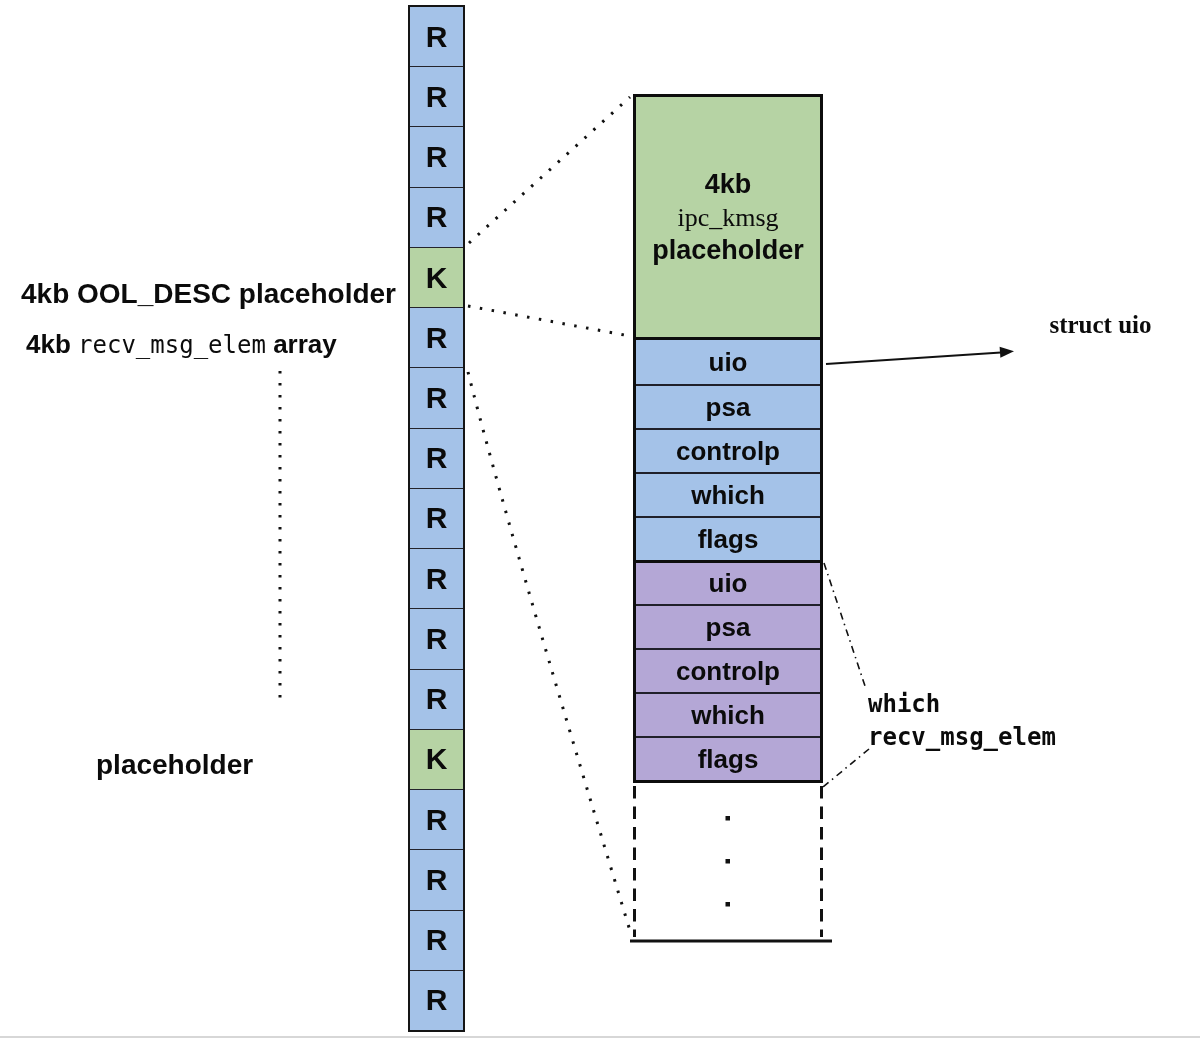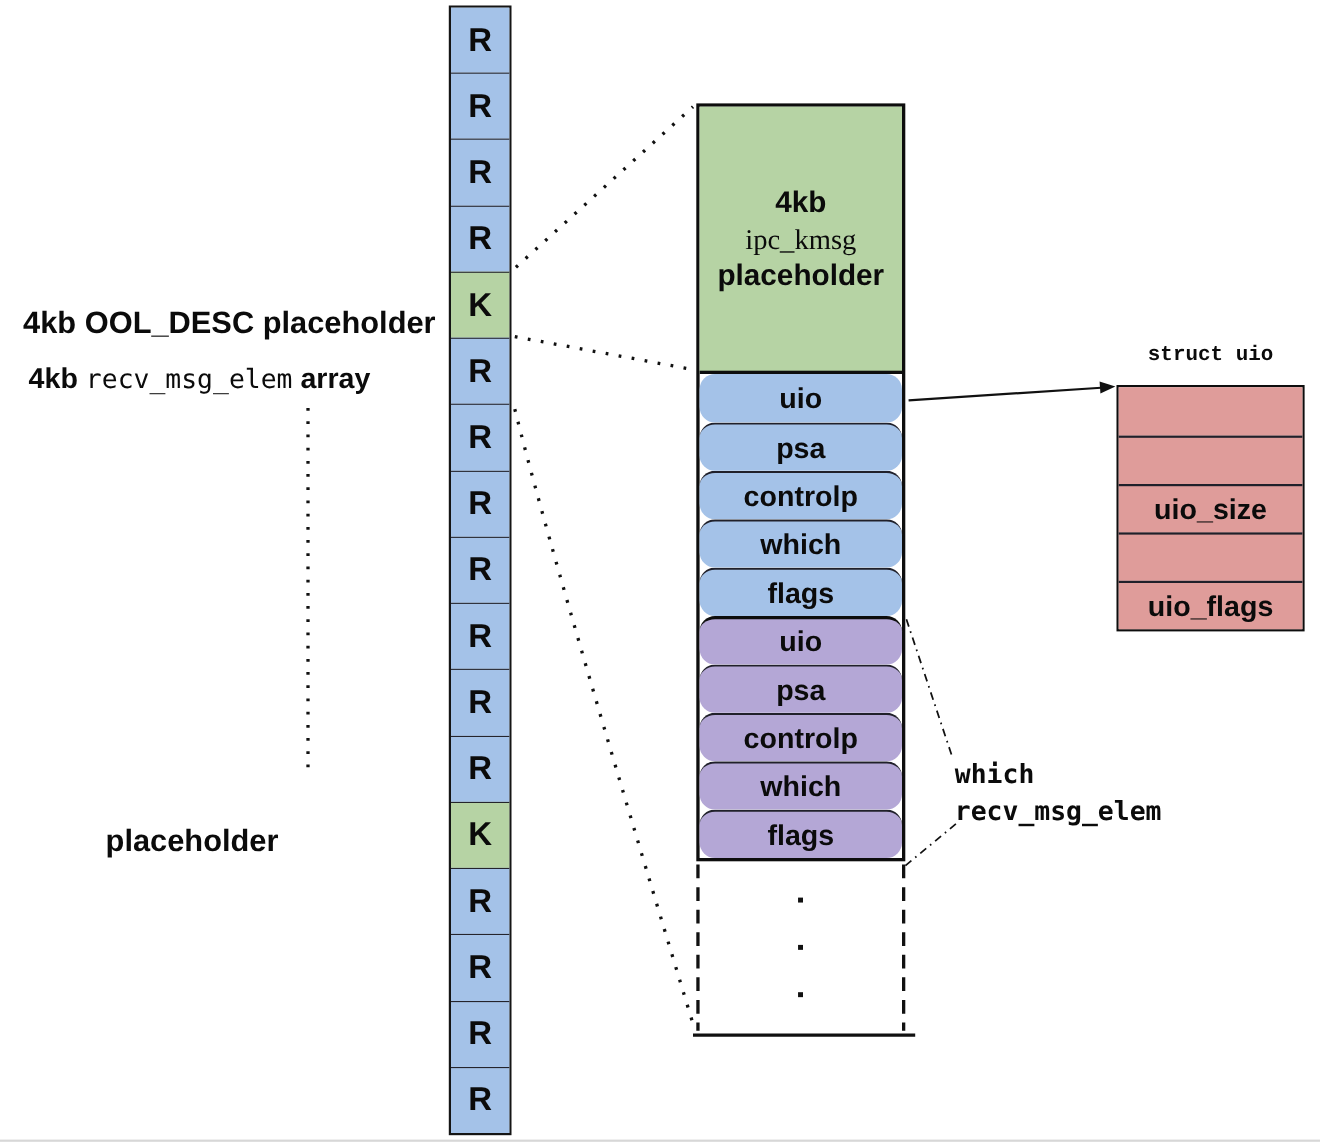--- a/index.html
+++ b/index.html
@@ -26,29 +26,29 @@
   .lbl-ool-bottom{left:96px;top:747px;font-size:28px;line-height:36px;}
 
   
   .midtable{position:absolute;left:633px;top:94px;width:190px;box-sizing:border-box;
             border:3px solid #0d0d0d;background:#fff;}
   .greenbox{height:243px;box-sizing:border-box;background:#b6d3a4;border-bottom:3px solid #0d0d0d;
             display:flex;flex-direction:column;align-items:center;justify-content:center;
             font-weight:bold;font-size:27px;color:#0b0b0b;line-height:33px;}
   .greenbox .mono{font-family:Liberation Serif, serif;font-weight:normal;font-size:26px;}
   .mrow{height:44px;box-sizing:border-box;display:flex;align-items:center;justify-content:center;
-        font-weight:bold;font-size:26px;color:#0b0b0b;border-top:2px solid #20202a;border-radius:14px;}
+        font-weight:bold;font-size:26px;color:#0b0b0b;border-top:2px solid #20202a;}
   .grp-blue .mrow{background:#a4c2e8;}
   .grp-blue .mrow:first-child{border-top:none;}
   .grp-purple .mrow{background:#b4a7d6;}
   .grp-purple .mrow:first-child{border-top:3px solid #0d0d0d;}
 
   
   .uiotitle{position:absolute;left:1010px;top:311px;width:181px;text-align:center;
-            font-family:Liberation Mono, monospace;font-weight:bold;font-size:19px;color:#0b0b0b;white-space:nowrap;}
+            font-family:Liberation Serif, serif;font-weight:bold;font-size:25px;color:#0b0b0b;white-space:nowrap;}
   .uiotable{position:absolute;left:1015px;top:350px;width:171px;box-sizing:border-box;
             border:2px solid #0d0d0d;}
   .urow{height:44px;box-sizing:border-box;background:#df9c9a;border-top:2px solid #20202a;
         display:flex;align-items:center;justify-content:center;font-weight:bold;font-size:26px;color:#0b0b0b;}
   .urow:first-child{border-top:none;}
 
   
   .recvstruct{position:absolute;left:868px;top:688px;font-family:"DejaVu Sans Mono",monospace;
               font-weight:bold;font-size:24px;line-height:33px;color:#0b0b0b;white-space:nowrap;}
 
@@ -133,27 +133,20 @@
     <div class="grp-purple">
       <div class="mrow">uio</div>
       <div class="mrow">psa</div>
       <div class="mrow">controlp</div>
       <div class="mrow">which</div>
       <div class="mrow">flags</div>
     </div>
   </div>
 
   <div class="uiotitle">struct uio</div>
-  <div class="uiotable">
-    <div class="urow"></div>
-    <div class="urow"></div>
-    <div class="urow">uio_size</div>
-    <div class="urow"></div>
-    <div class="urow">uio_flags</div>
-  </div>
 
   <div class="recvstruct">
     <div>which</div>
     <div>recv_msg_elem</div>
   </div>
 
   <div class="page-edge"></div>
 </div>
 
 </body></html>

